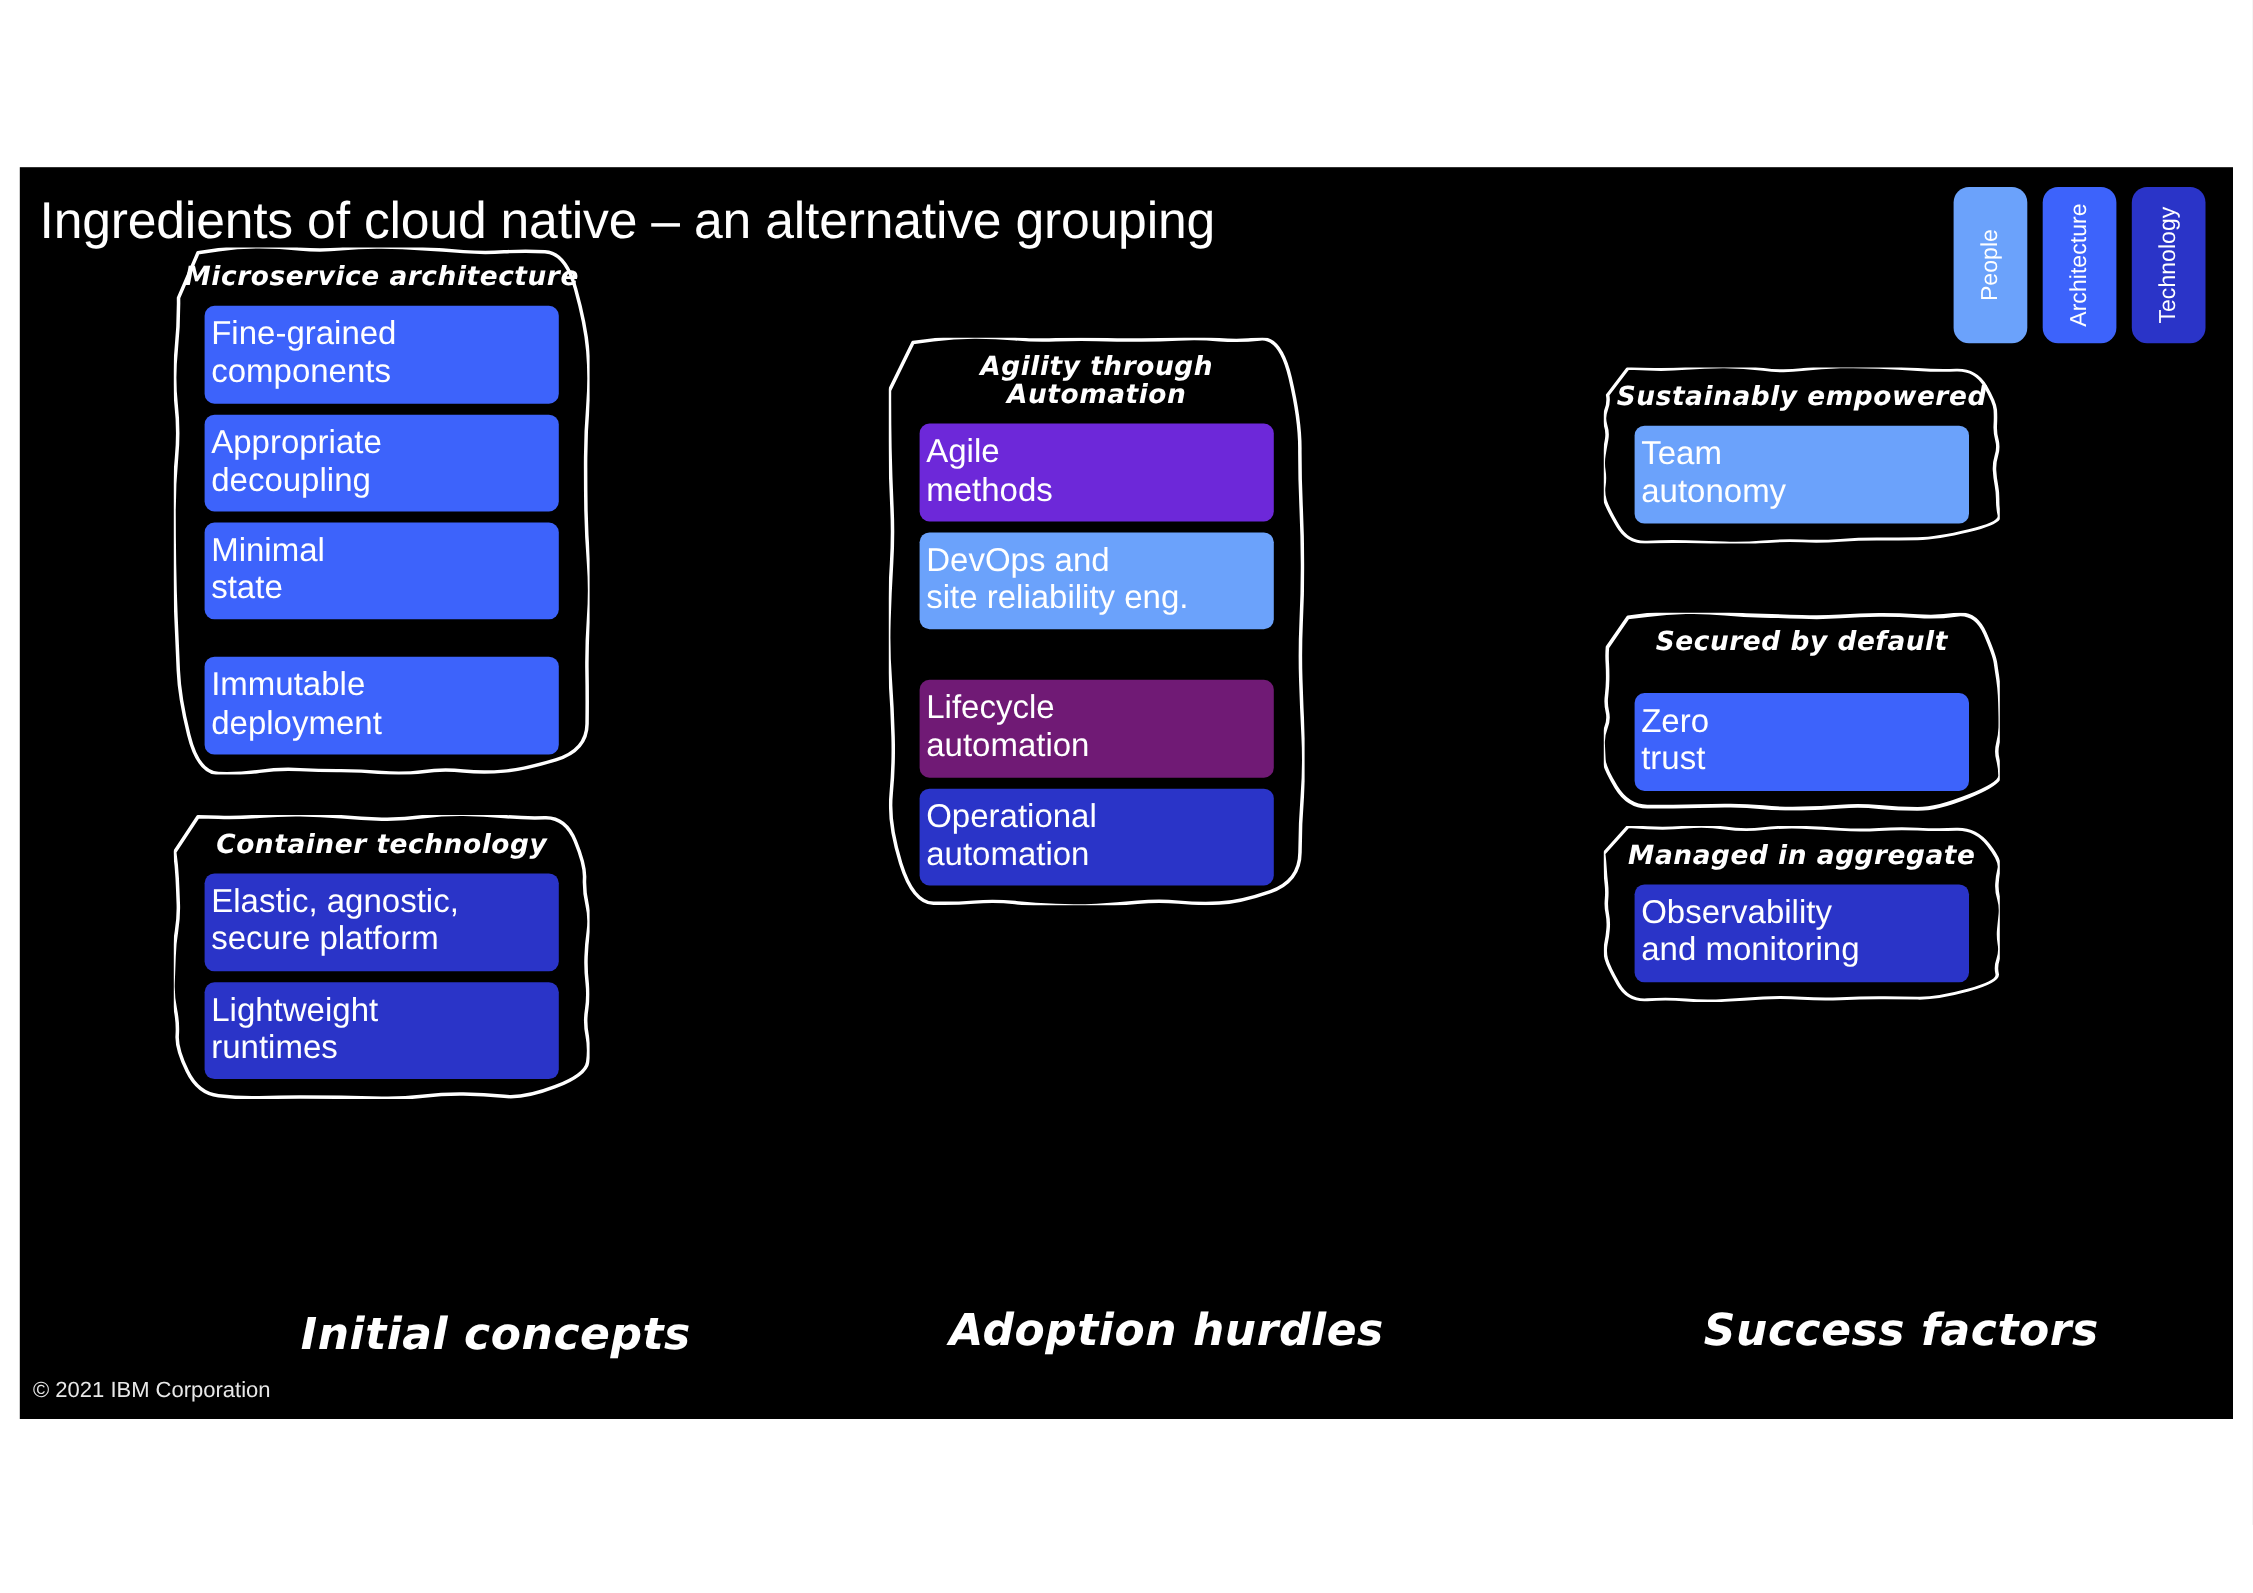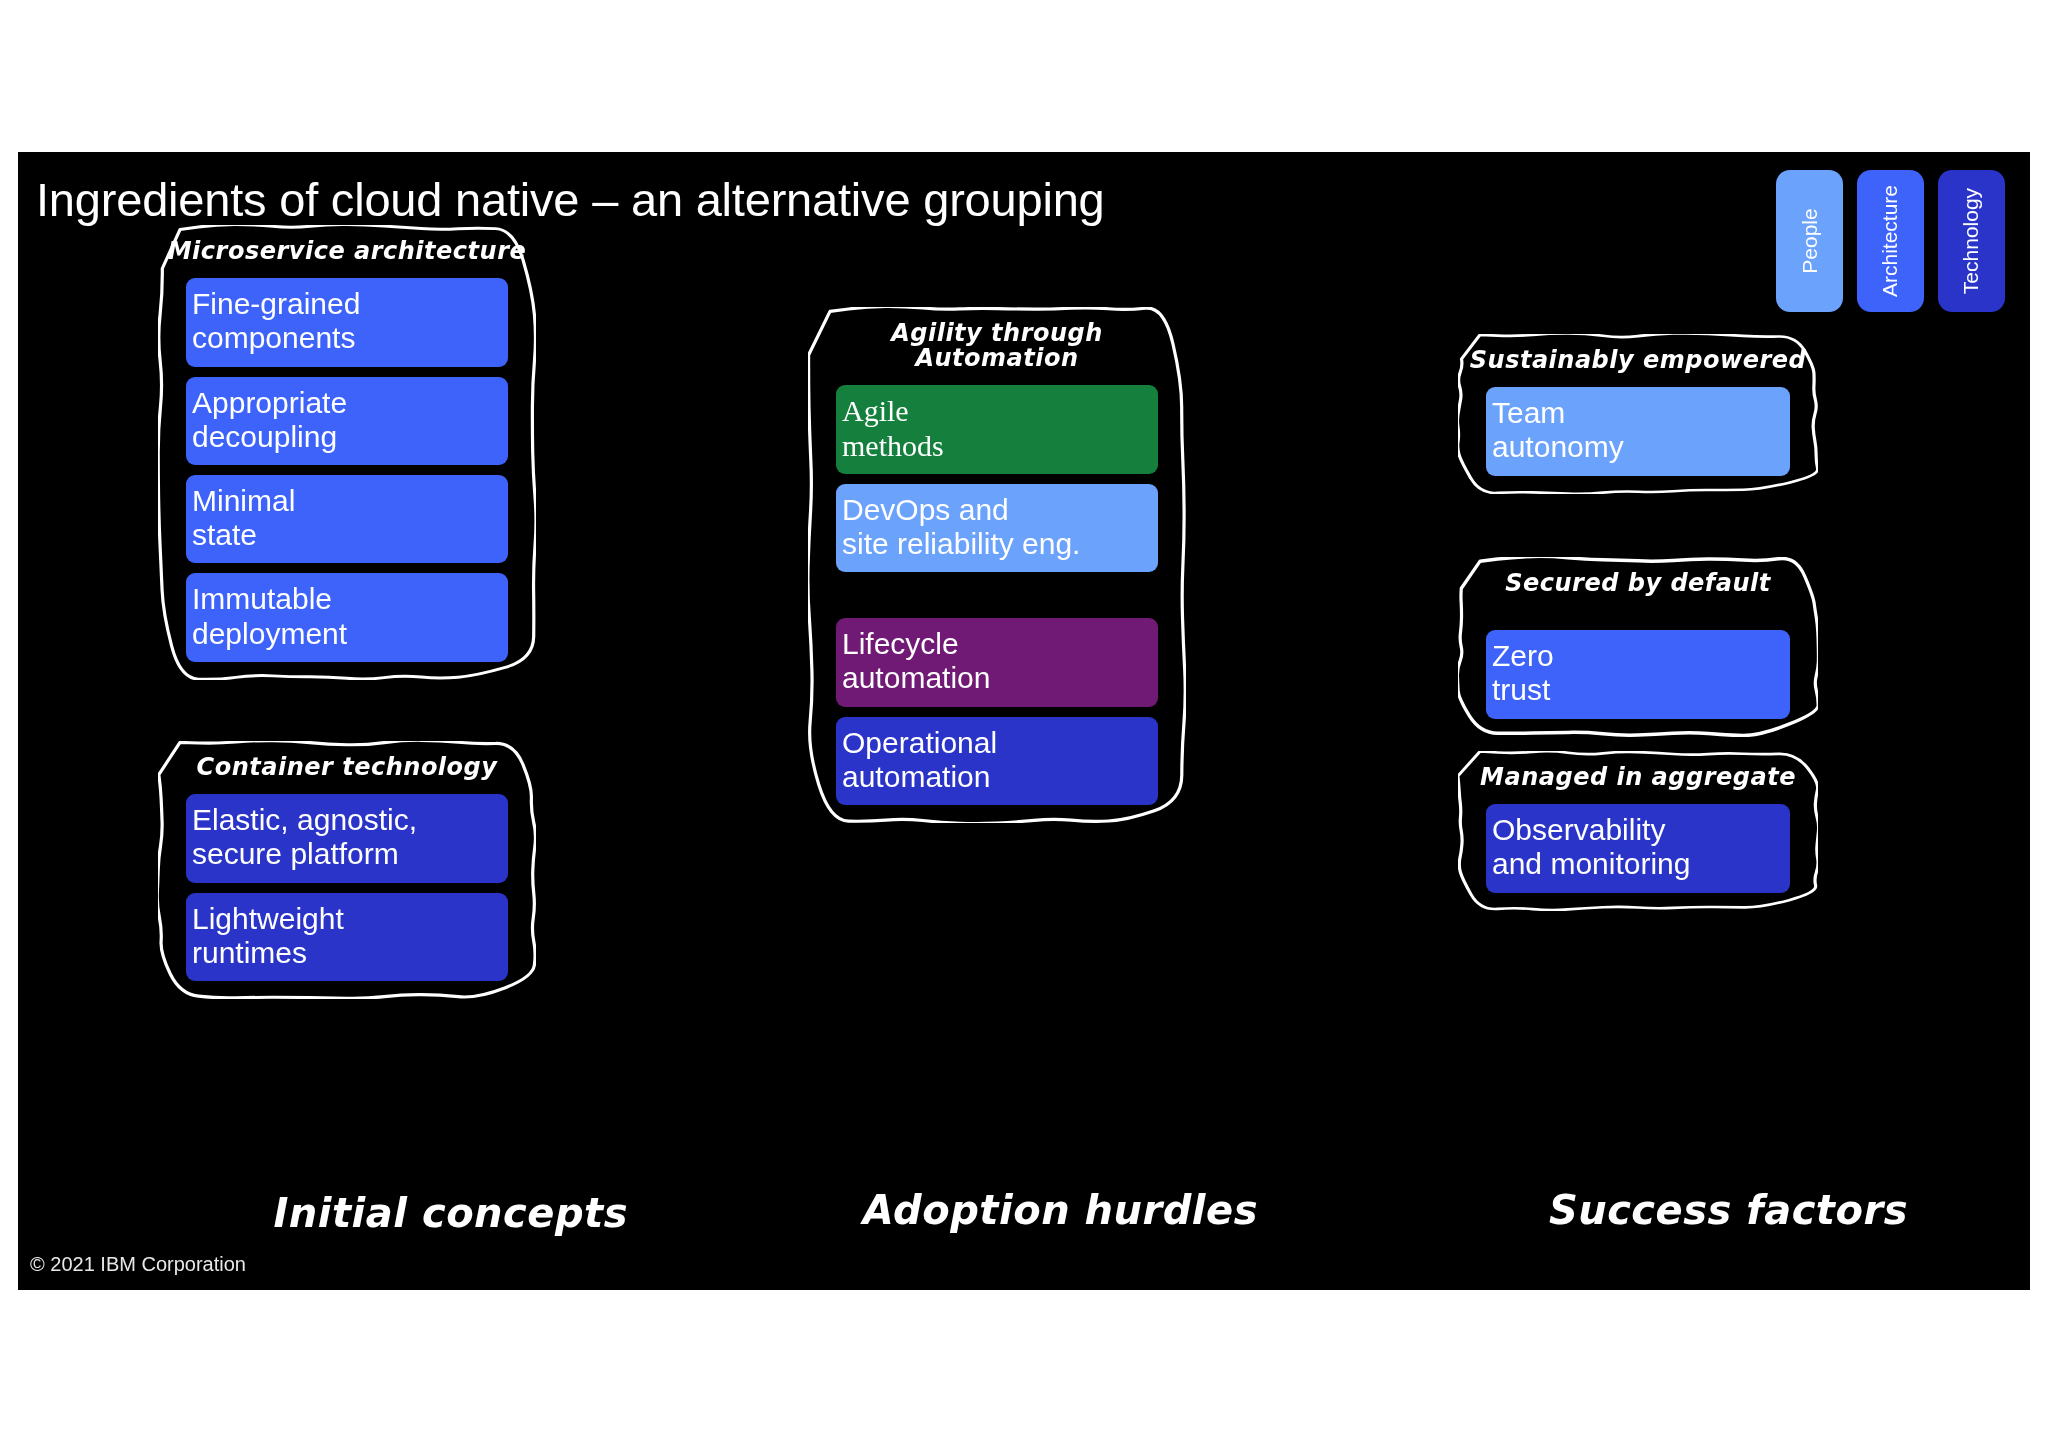--- a/index.html
+++ b/index.html
@@ -160,21 +160,21 @@
   <div class="column" id="col-0">
       <div class="group" style="left: 0px; top: 73px; width: 378px;">
         <svg class="sketch-border" viewBox="0 0 378 488" preserveAspectRatio="none">
           <path d="M 22.0 4.9 Q 22.0 4.9 40.6 2.1 Q 59.1 -0.7 77.7 -0.6 Q 96.2 -0.5 114.8 1.4 Q 133.3 3.3 151.9 1.3 Q 170.4 -0.7 189.0 -0.4 Q 207.6 -0.1 226.1 1.2 Q 244.7 2.4 263.2 3.8 Q 281.8 5.2 300.3 4.0 Q 318.9 2.9 337.4 3.9 Q 356.0 4.8 365.2 38.1 Q 374.3 71.3 376.4 96.0 Q 378.5 120.7 376.5 145.3 Q 374.5 170.0 374.4 194.7 Q 374.3 219.3 374.7 244.0 Q 375.2 268.7 377.1 293.3 Q 378.9 318.0 377.1 342.7 Q 375.3 367.3 375.6 392.0 Q 376.0 416.7 375.7 441.3 Q 375.5 466.0 347.2 474.8 Q 318.9 483.6 300.3 485.3 Q 281.8 487.1 263.2 485.2 Q 244.7 483.2 226.1 485.8 Q 207.6 488.3 189.0 486.5 Q 170.4 484.8 151.9 484.8 Q 133.3 484.9 114.8 483.9 Q 96.2 482.8 77.7 485.5 Q 59.1 488.2 40.6 487.5 Q 22.0 486.7 13.6 451.7 Q 5.1 416.7 4.1 392.0 Q 3.1 367.3 2.0 342.7 Q 1.0 318.0 0.6 293.3 Q 0.2 268.7 0.2 244.0 Q 0.2 219.3 2.5 194.7 Q 4.8 170.0 2.1 145.3 Q -0.5 120.7 2.1 96.0 Q 4.6 71.3 4.3 46.7 Z" fill="none" stroke="#ffffff" stroke-width="3.2" stroke-linecap="round" stroke-linejoin="round"></path>
         </svg>
         <div class="group-title">Microservice architecture</div>
         <div class="group-items">
           <div class="item-box" style="background: rgb(61, 99, 251);"><span class="line1">Fine-grained</span><span class="line2">components</span></div>
           <div class="item-box" style="background: rgb(61, 99, 251);"><span class="line1">Appropriate</span><span class="line2">decoupling</span></div>
           <div class="item-box" style="background: rgb(61, 99, 251);"><span class="line1">Minimal</span><span class="line2">state</span></div>
-          <div class="item-box" style="background: rgb(61, 99, 251);"><span class="line1">Immutable</span><span class="line2">deployment</span></div>
+          <div class="item-box" style="background: rgb(61, 99, 251); margin-top: 24px;"><span class="line1">Immutable</span><span class="line2">deployment</span></div>
         </div>
       </div>
       <div class="group" style="left: 0px; top: 589px; width: 378px;">
         <svg class="sketch-border" viewBox="0 0 378 262" preserveAspectRatio="none">
           <path d="M 22.0 1.5 Q 22.0 1.5 40.6 2.0 Q 59.1 2.6 77.7 1.0 Q 96.2 -0.6 114.8 -0.4 Q 133.3 -0.2 151.9 1.6 Q 170.4 3.4 189.0 3.8 Q 207.6 4.2 226.1 1.6 Q 244.7 -0.9 263.2 -0.7 Q 281.8 -0.5 300.3 1.3 Q 318.9 3.1 337.4 2.5 Q 356.0 1.9 365.0 24.0 Q 374.0 46.2 373.4 58.3 Q 372.9 70.4 375.7 82.6 Q 378.5 94.7 376.9 106.8 Q 375.2 118.9 374.8 131.0 Q 374.4 143.1 375.8 155.2 Q 377.1 167.3 375.3 179.4 Q 373.4 191.6 375.8 203.7 Q 378.1 215.8 376.3 227.9 Q 374.5 240.0 346.7 250.8 Q 318.9 261.7 300.3 259.7 Q 281.8 257.8 263.2 257.6 Q 244.7 257.4 226.1 259.6 Q 207.6 261.8 189.0 261.4 Q 170.4 261.0 151.9 260.6 Q 133.3 260.3 114.8 260.3 Q 96.2 260.4 77.7 260.9 Q 59.1 261.4 40.6 259.2 Q 22.0 257.1 12.2 236.4 Q 2.4 215.8 3.1 203.7 Q 3.9 191.6 1.4 179.4 Q -1.1 167.3 -0.7 155.2 Q -0.2 143.1 0.2 131.0 Q 0.5 118.9 2.5 106.8 Q 4.4 94.7 4.1 82.6 Q 3.7 70.4 3.1 58.3 Q 2.5 46.2 0.8 34.1 Z" fill="none" stroke="#ffffff" stroke-width="3.2" stroke-linecap="round" stroke-linejoin="round"></path>
         </svg>
         <div class="group-title">Container technology</div>
         <div class="group-items">
           <div class="item-box" style="background: rgb(42, 52, 200);"><span class="line1">Elastic, agnostic,</span><span class="line2">secure platform</span></div>
           <div class="item-box" style="background: rgb(42, 52, 200);"><span class="line1">Lightweight</span><span class="line2">runtimes</span></div>
@@ -185,21 +185,21 @@
   <div class="column" id="col-1">
       <div class="group" style="left: 0px; top: 155px; width: 378px;">
         <svg class="sketch-border" viewBox="0 0 378 524" preserveAspectRatio="none">
           <path d="M 22.0 4.4 Q 22.0 4.4 40.6 2.0 Q 59.1 -0.4 77.7 -0.6 Q 96.2 -0.7 114.8 1.0 Q 133.3 2.8 151.9 1.9 Q 170.4 1.1 189.0 1.6 Q 207.6 2.1 226.1 2.1 Q 244.7 2.2 263.2 1.2 Q 281.8 0.2 300.3 1.8 Q 318.9 3.4 337.4 1.2 Q 356.0 -1.1 364.9 37.1 Q 373.7 75.3 373.7 102.0 Q 373.6 128.7 374.8 155.3 Q 376.0 182.0 376.1 208.7 Q 376.2 235.3 374.9 262.0 Q 373.7 288.7 374.5 315.3 Q 375.3 342.0 376.7 368.7 Q 378.0 395.3 376.0 422.0 Q 373.9 448.7 373.8 475.3 Q 373.6 502.0 346.3 511.7 Q 318.9 521.3 300.3 522.1 Q 281.8 523.0 263.2 521.2 Q 244.7 519.5 226.1 521.4 Q 207.6 523.2 189.0 524.2 Q 170.4 525.1 151.9 524.4 Q 133.3 523.6 114.8 521.6 Q 96.2 519.6 77.7 521.2 Q 59.1 522.7 40.6 522.2 Q 22.0 521.8 10.8 485.2 Q -0.4 448.7 2.1 422.0 Q 4.6 395.3 3.9 368.7 Q 3.2 342.0 1.3 315.3 Q -0.7 288.7 0.1 262.0 Q 0.9 235.3 2.5 208.7 Q 4.1 182.0 2.8 155.3 Q 1.6 128.7 1.0 102.0 Q 0.5 75.3 0.6 48.7 Z" fill="none" stroke="#ffffff" stroke-width="3.2" stroke-linecap="round" stroke-linejoin="round"></path>
         </svg>
         <div class="group-title">
           <div>Agility through</div>
           <div>Automation</div>
         </div>
         <div class="group-items">
-          <div class="item-box" style="background: #15803d; font-family: Liberation Serif, serif;"><span class="line1">Agile</span><span class="line2">methods</span></div>
+          <div class="item-box" style="background: #6d28d9;"><span class="line1">Agile</span><span class="line2">methods</span></div>
           <div class="item-box" style="background: rgb(107, 162, 251);"><span class="line1">DevOps and</span><span class="line2">site reliability eng.</span></div>
           <div class="spacer-gap"></div>
           <div class="item-box" style="background: #701a75;"><span class="line1">Lifecycle</span><span class="line2">automation</span></div>
           <div class="item-box" style="background: rgb(42, 52, 200);"><span class="line1">Operational</span><span class="line2">automation</span></div>
         </div>
       </div>
       <div class="col-footer" style="top: 1035px;">Adoption hurdles</div>
     </div>
   <div class="column" id="col-2">
       <div class="group" style="left: 0px; top: 182px; width: 360px;">

